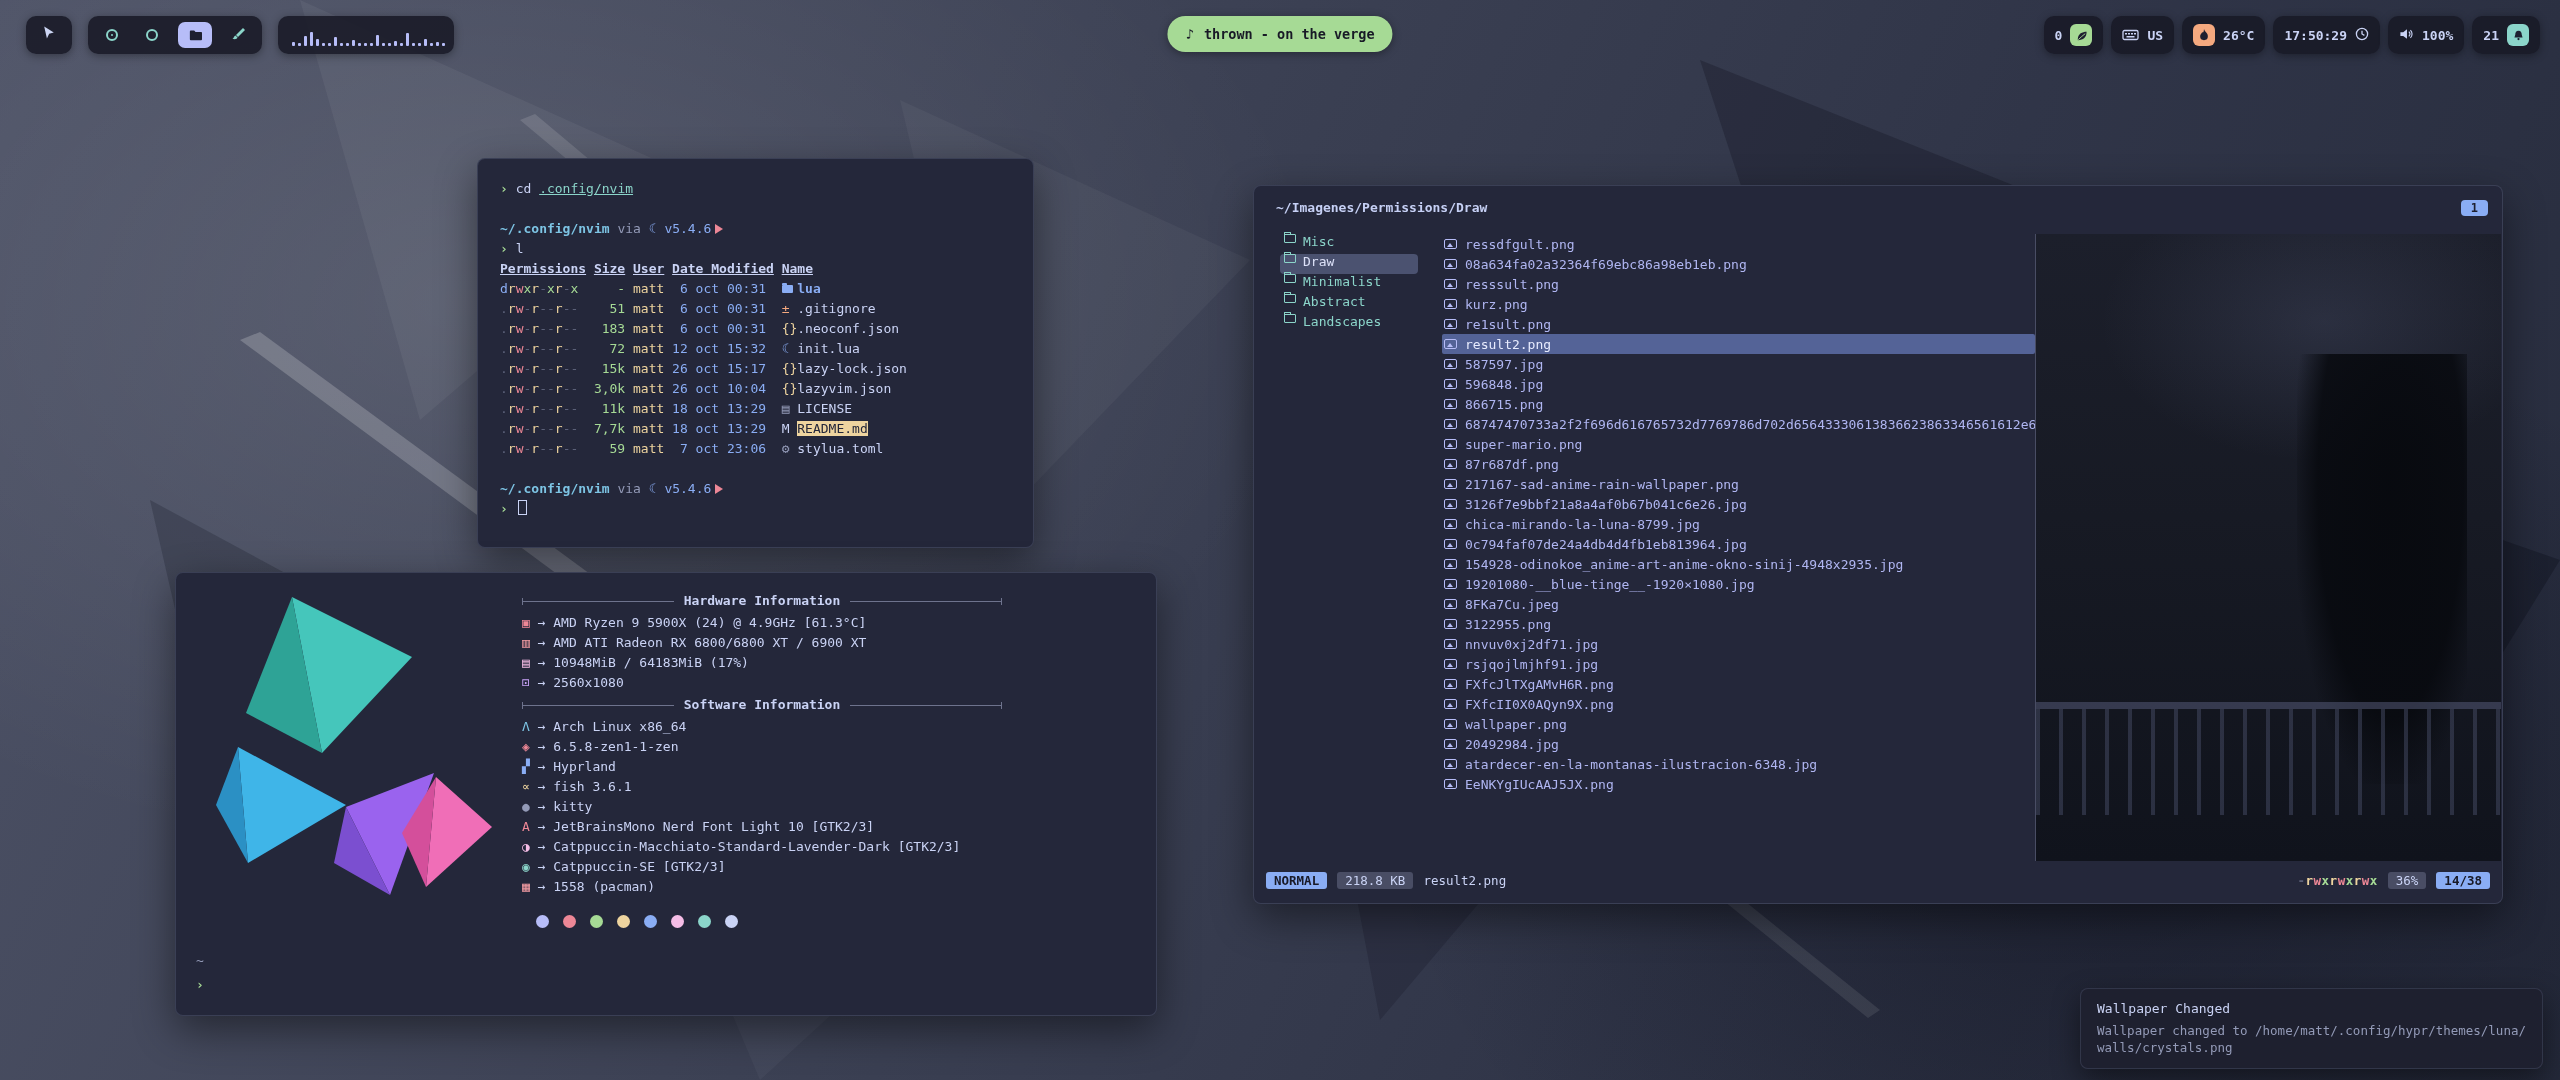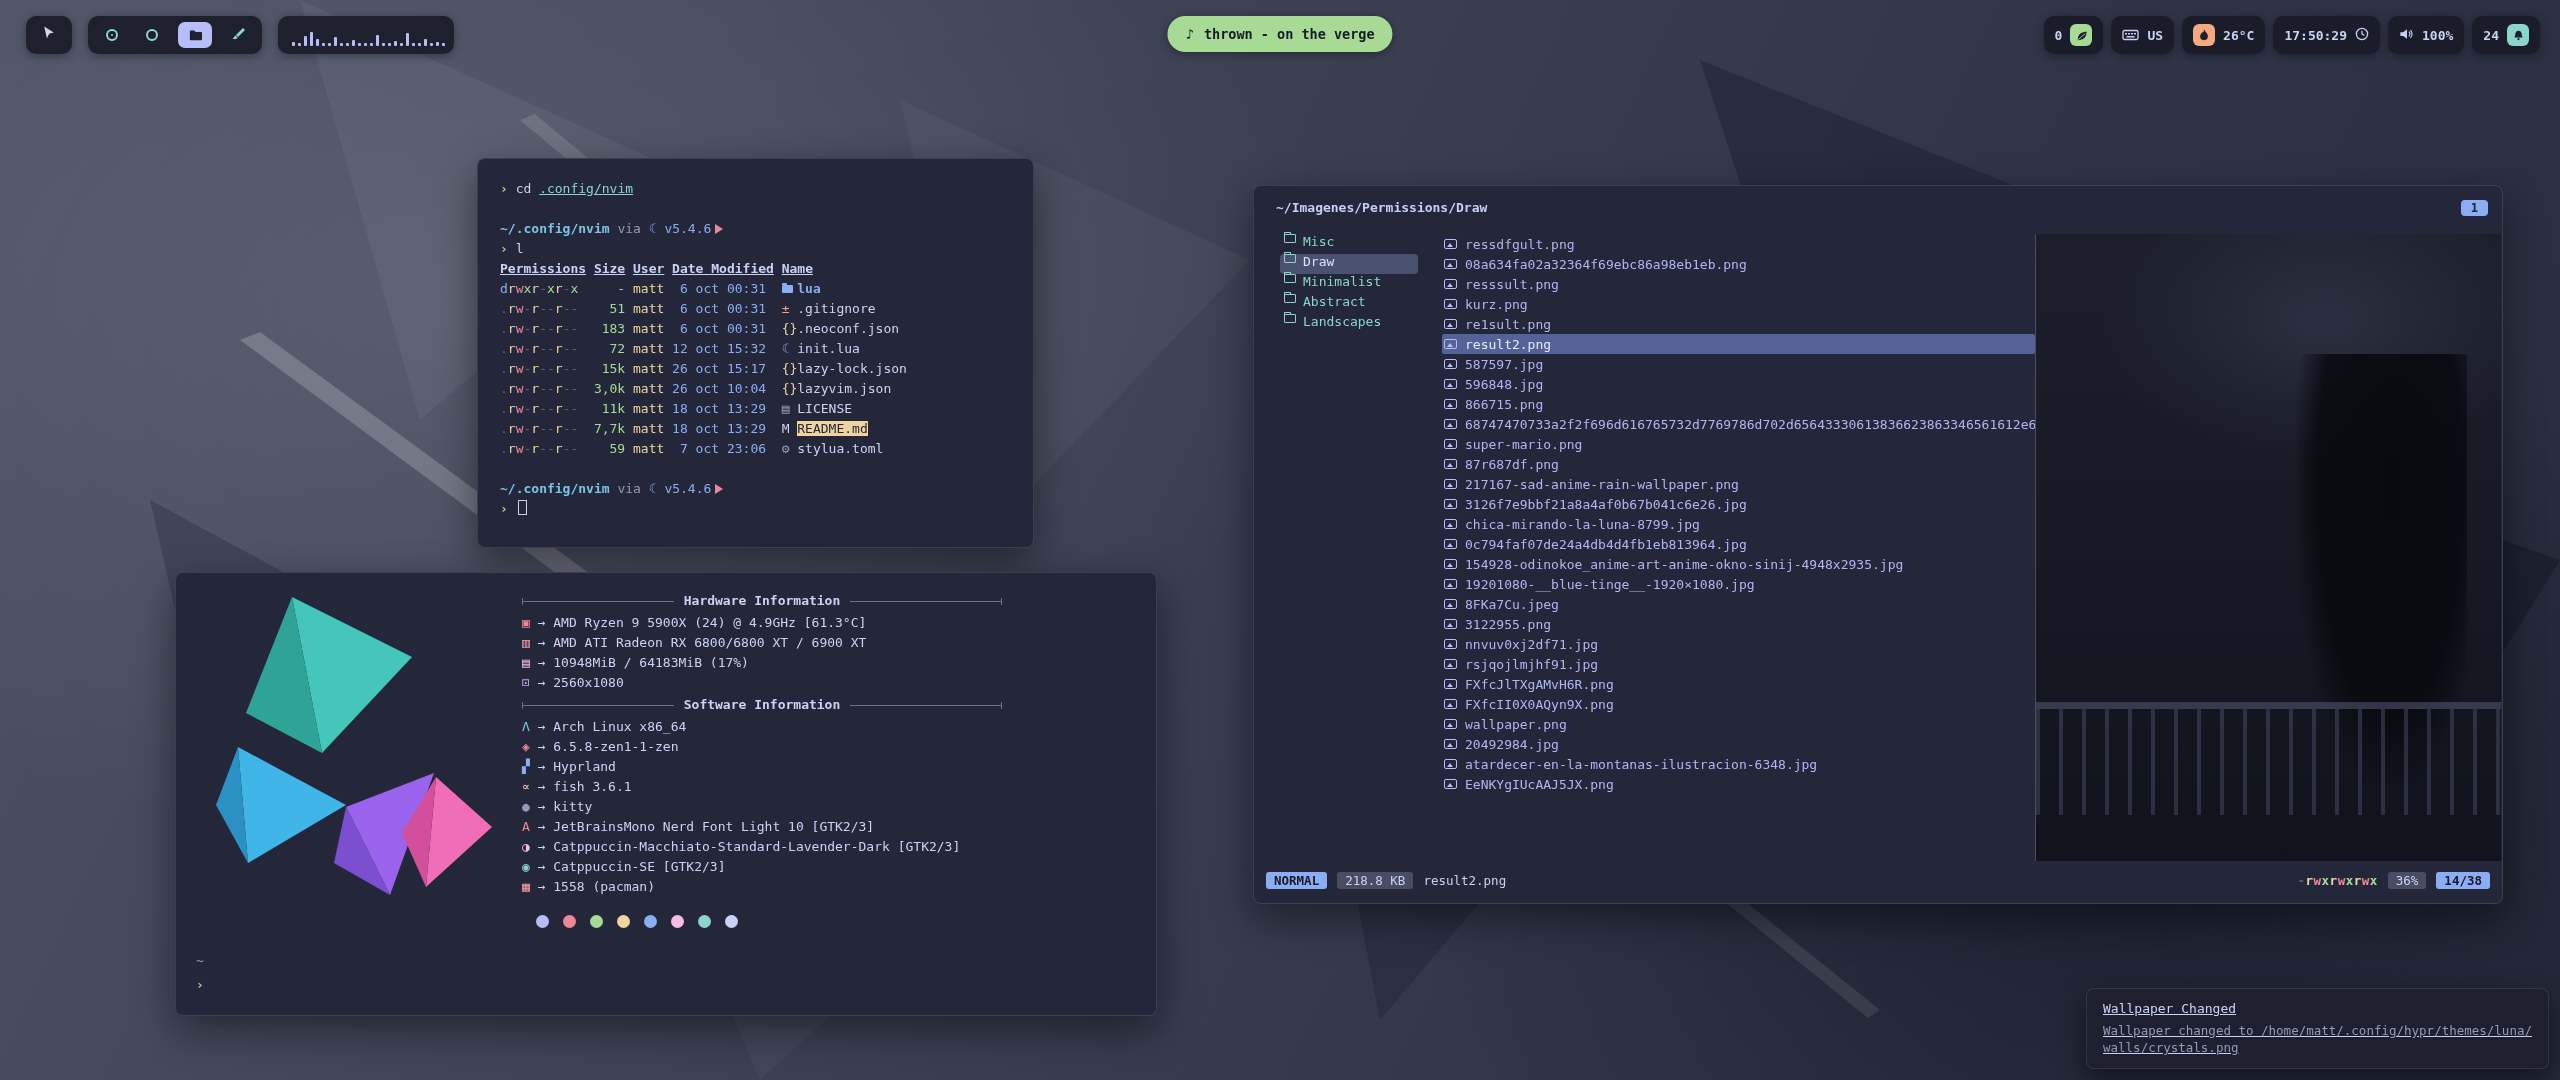--- a/index.html
+++ b/index.html
@@ -116,22 +116,22 @@
     background:repeating-linear-gradient(90deg, rgba(70,76,102,0.5) 0 4px, transparent 4px 23px); }
   .fm-status { flex:none; height:26px; margin:6px 12px 10px; display:flex; align-items:center; justify-content:space-between; font-size:12.5px; }
   .st-left, .st-right { display:flex; align-items:center; gap:10px; }
   .badge { border-radius:3px; padding:1px 8px; }
   .badge-blue { background:#8aadf4; color:#181926; font-weight:bold; }
   .badge-grey { background:#494d64; color:#cad3f5; }
   .st-file { color:#cad3f5; }
   .perm-str { font-weight:bold; letter-spacing:0.5px; }
 
   
-  .toast { position:absolute; right:11px; bottom:11px; width:463px; background:rgba(30,32,48,0.97);
-    border:1px solid rgba(110,120,150,0.25); border-radius:8px; padding:12px 16px; box-shadow:0 10px 28px rgba(0,0,0,0.45);text-decoration:underline; }
+  .toast { position:absolute; right:17px; bottom:11px; width:463px; background:rgba(30,32,48,0.97);
+    border:1px solid rgba(110,120,150,0.25); border-radius:8px; padding:12px 16px; box-shadow:0 10px 28px rgba(0,0,0,0.45); }
   .toast-title { font-size:13px; color:#cad3f5; margin-bottom:6px; }
   .toast-body { font-size:12.5px; color:#939ab7; line-height:17px; word-break:break-all; }
 </style>
 </head>
 <body>
 
 <svg class="wall-shards" width="2560" height="1080" viewBox="0 0 2560 1080" preserveAspectRatio="none">
   <polygon points="300,0 700,180 420,420" fill="rgba(255,255,255,0.05)"></polygon>
   <polygon points="150,500 520,700 260,980" fill="rgba(20,22,36,0.25)"></polygon>
   <polygon points="900,100 1250,260 1000,520" fill="rgba(255,255,255,0.04)"></polygon>
@@ -256,21 +256,21 @@
     <div class="mod">
       <span>
         <svg width="15" height="14" viewBox="0 0 16 14">
             <path d="M1.5 5 H4.5 L8.5 2 V12 L4.5 9 H1.5 Z" fill="#cad3f5"></path>
             <path d="M10.5 4.5 A3.6 3.6 0 0 1 10.5 9.5 M12.2 2.8 A6 6 0 0 1 12.2 11.2" stroke="#cad3f5" stroke-width="1.2" fill="none"></path>
           </svg>
       </span>
       <span>100%</span>
     </div>
     <div class="mod">
-      <span>24</span>
+      <span>21</span>
       <span class="chip chip-teal">
         <svg width="13" height="13" viewBox="0 0 16 16">
             <path d="M8 2 C5 2 4 4.5 4 7 L3 10.5 H13 L12 7 C12 4.5 11 2 8 2 Z" fill="#1e2030"></path>
             <circle cx="8" cy="12.4" r="1.4" fill="#1e2030"></circle>
           </svg>
       </span>
     </div>
   </div>
 </div>
 

